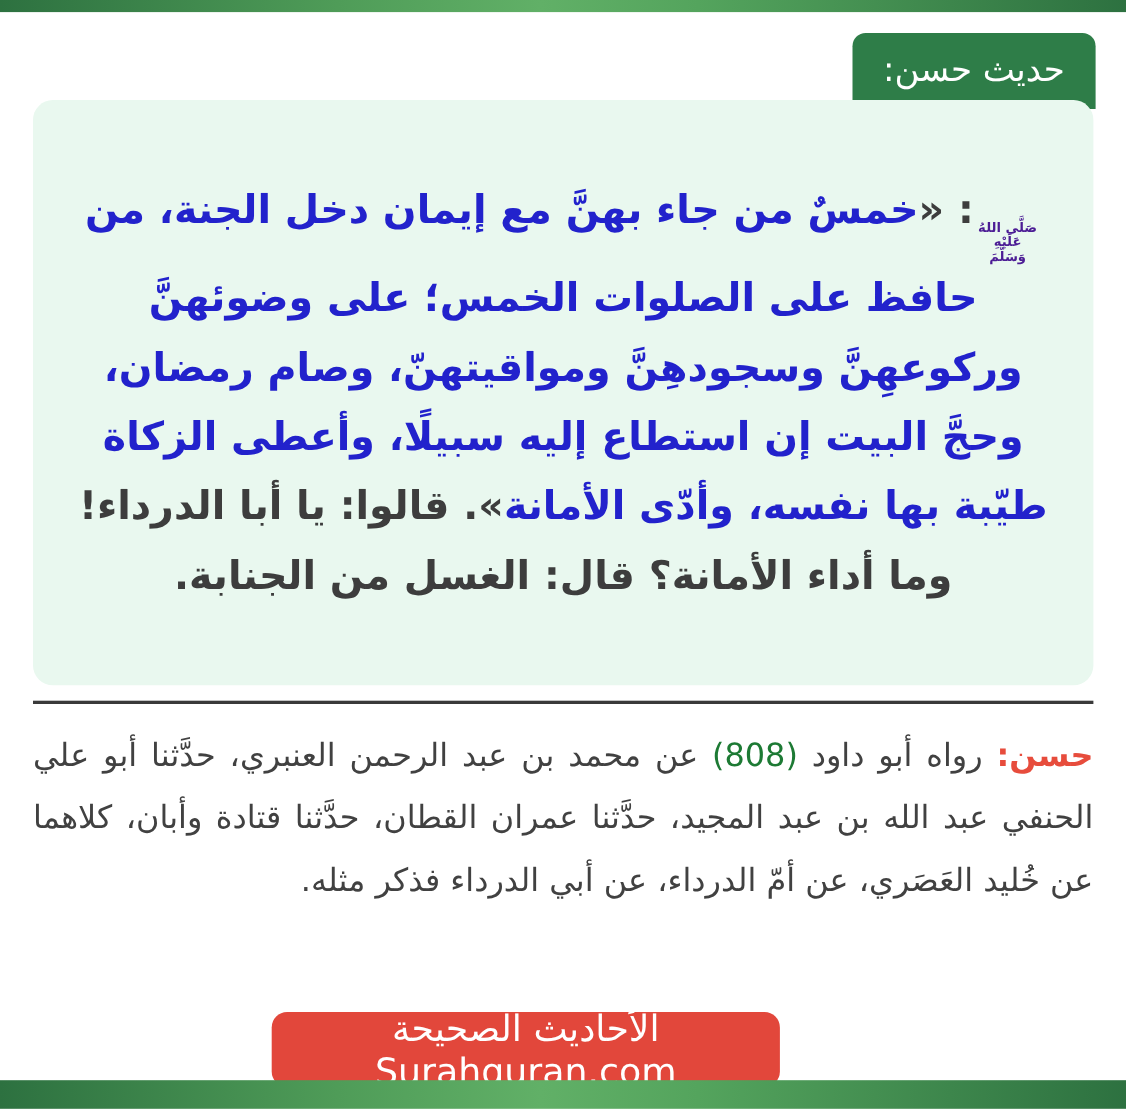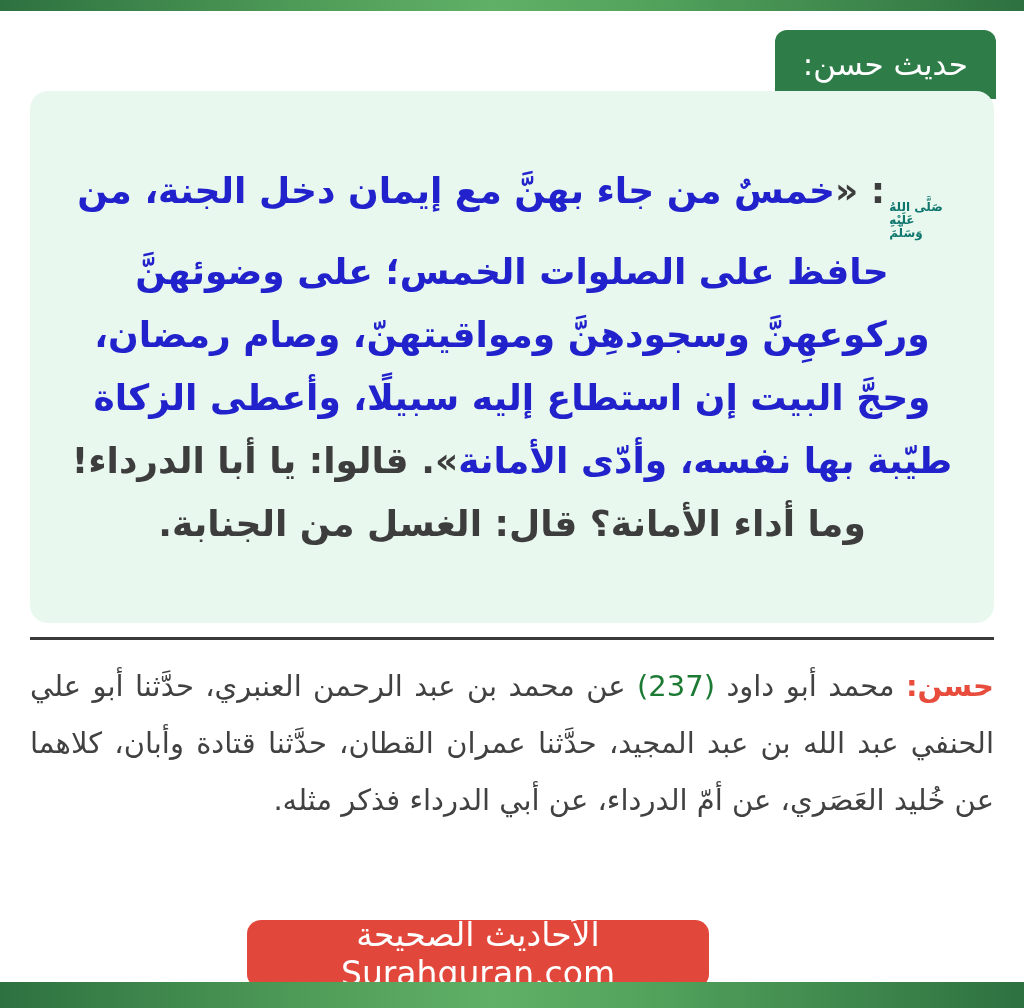--- a/index.html
+++ b/index.html
@@ -32,22 +32,22 @@
     background:#e9f8ef;border-radius:18px;
     display:flex;align-items:center;justify-content:center;
     box-sizing:border-box;padding:14px 38px;
   }
   .hadith-text{
     margin:0;text-align:center;direction:rtl;
     font-weight:bold;font-size:36px;line-height:63px;color:#3d3d3d;
   }
   .hadith-text .quote{color:#2222cc;}
   .salla{
-    display:inline-flex;flex-direction:column;align-items:flex-end;
-    vertical-align:-8px;color:#0f766e;font-weight:bold;
+    display:inline-flex;flex-direction:column;align-items:center;
+    vertical-align:-8px;color:#4c1d95;font-weight:bold;
     font-size:12px;line-height:13px;margin:0 4px;
   }
 
   .divider{
     position:absolute;top:637px;left:30px;width:964px;height:3px;
     background:#3a3a3a;border:none;margin:0;
   }
 
   .grading{
     position:absolute;top:658px;left:30px;width:964px;
@@ -79,21 +79,21 @@
   <div class="hadith-box">
     <p class="hadith-text"><span class="salla">
           <span>صَلَّى اللهُ</span>
           <span>عَلَيْهِ</span>
           <span>وَسَلَّمَ</span>
         </span><span>: «</span><span class="quote">خمسٌ من جاء بهنَّ مع إيمان دخل الجنة، من حافظ على الصلوات الخمس؛ على وضوئهنَّ وركوعهِنَّ وسجودهِنَّ ومواقيتهنّ، وصام رمضان، وحجَّ البيت إن استطاع إليه سبيلًا، وأعطى الزكاة طيّبة بها نفسه، وأدّى الأمانة</span><span>». قالوا: يا أبا الدرداء! وما أداء الأمانة؟ قال: الغسل من الجنابة.</span></p>
   </div>
 
   <hr class="divider">
 
-  <p class="grading"><span class="grade-label">حسن:</span> <span>محمد أبو داود</span> <span class="number">(237)</span> <span>عن محمد بن عبد الرحمن العنبري، حدَّثنا أبو علي الحنفي عبد الله بن عبد المجيد، حدَّثنا عمران القطان، حدَّثنا قتادة وأبان، كلاهما عن خُليد العَصَري، عن أمّ الدرداء، عن أبي الدرداء فذكر مثله.</span></p>
+  <p class="grading"><span class="grade-label">حسن:</span> <span>رواه أبو داود</span> <span class="number">(808)</span> <span>عن محمد بن عبد الرحمن العنبري، حدَّثنا أبو علي الحنفي عبد الله بن عبد المجيد، حدَّثنا عمران القطان، حدَّثنا قتادة وأبان، كلاهما عن خُليد العَصَري، عن أمّ الدرداء، عن أبي الدرداء فذكر مثله.</span></p>
 
   <button class="footer-button">
     <span>الأحاديث الصحيحة Surahquran.com</span>
   </button>
 
   <div class="accent-bar bottom"></div>
 
 </div>
 
 </body></html>

